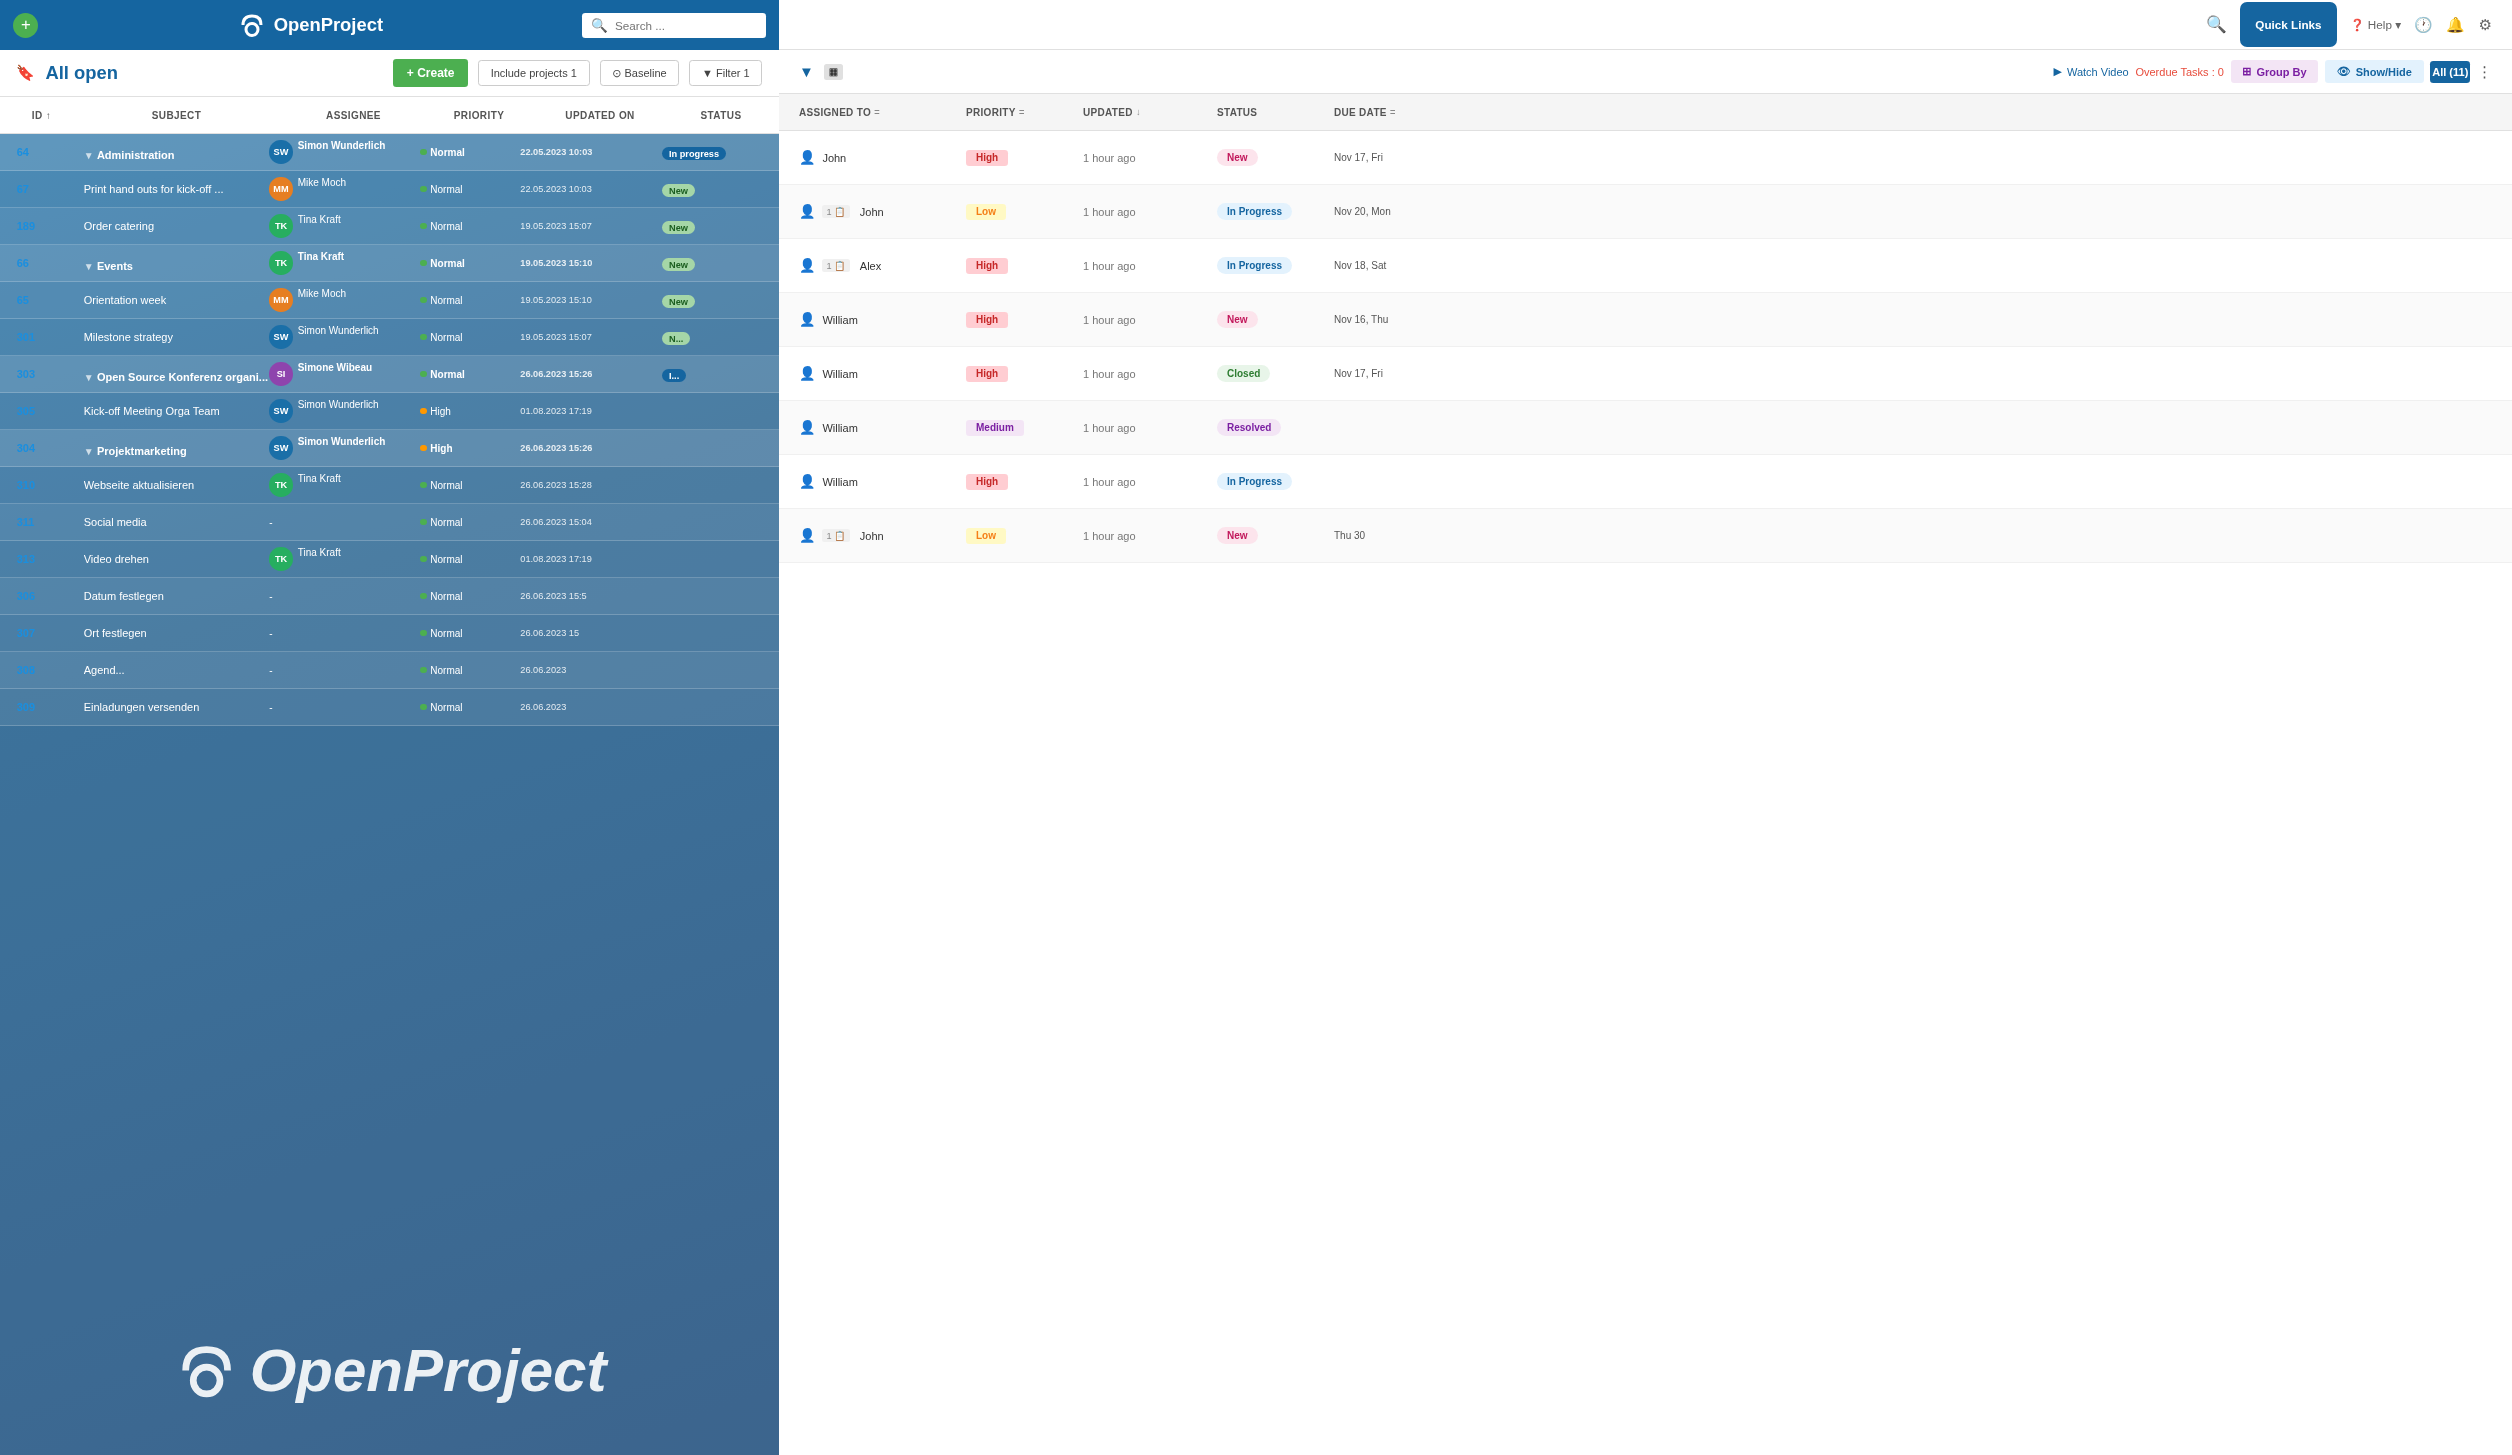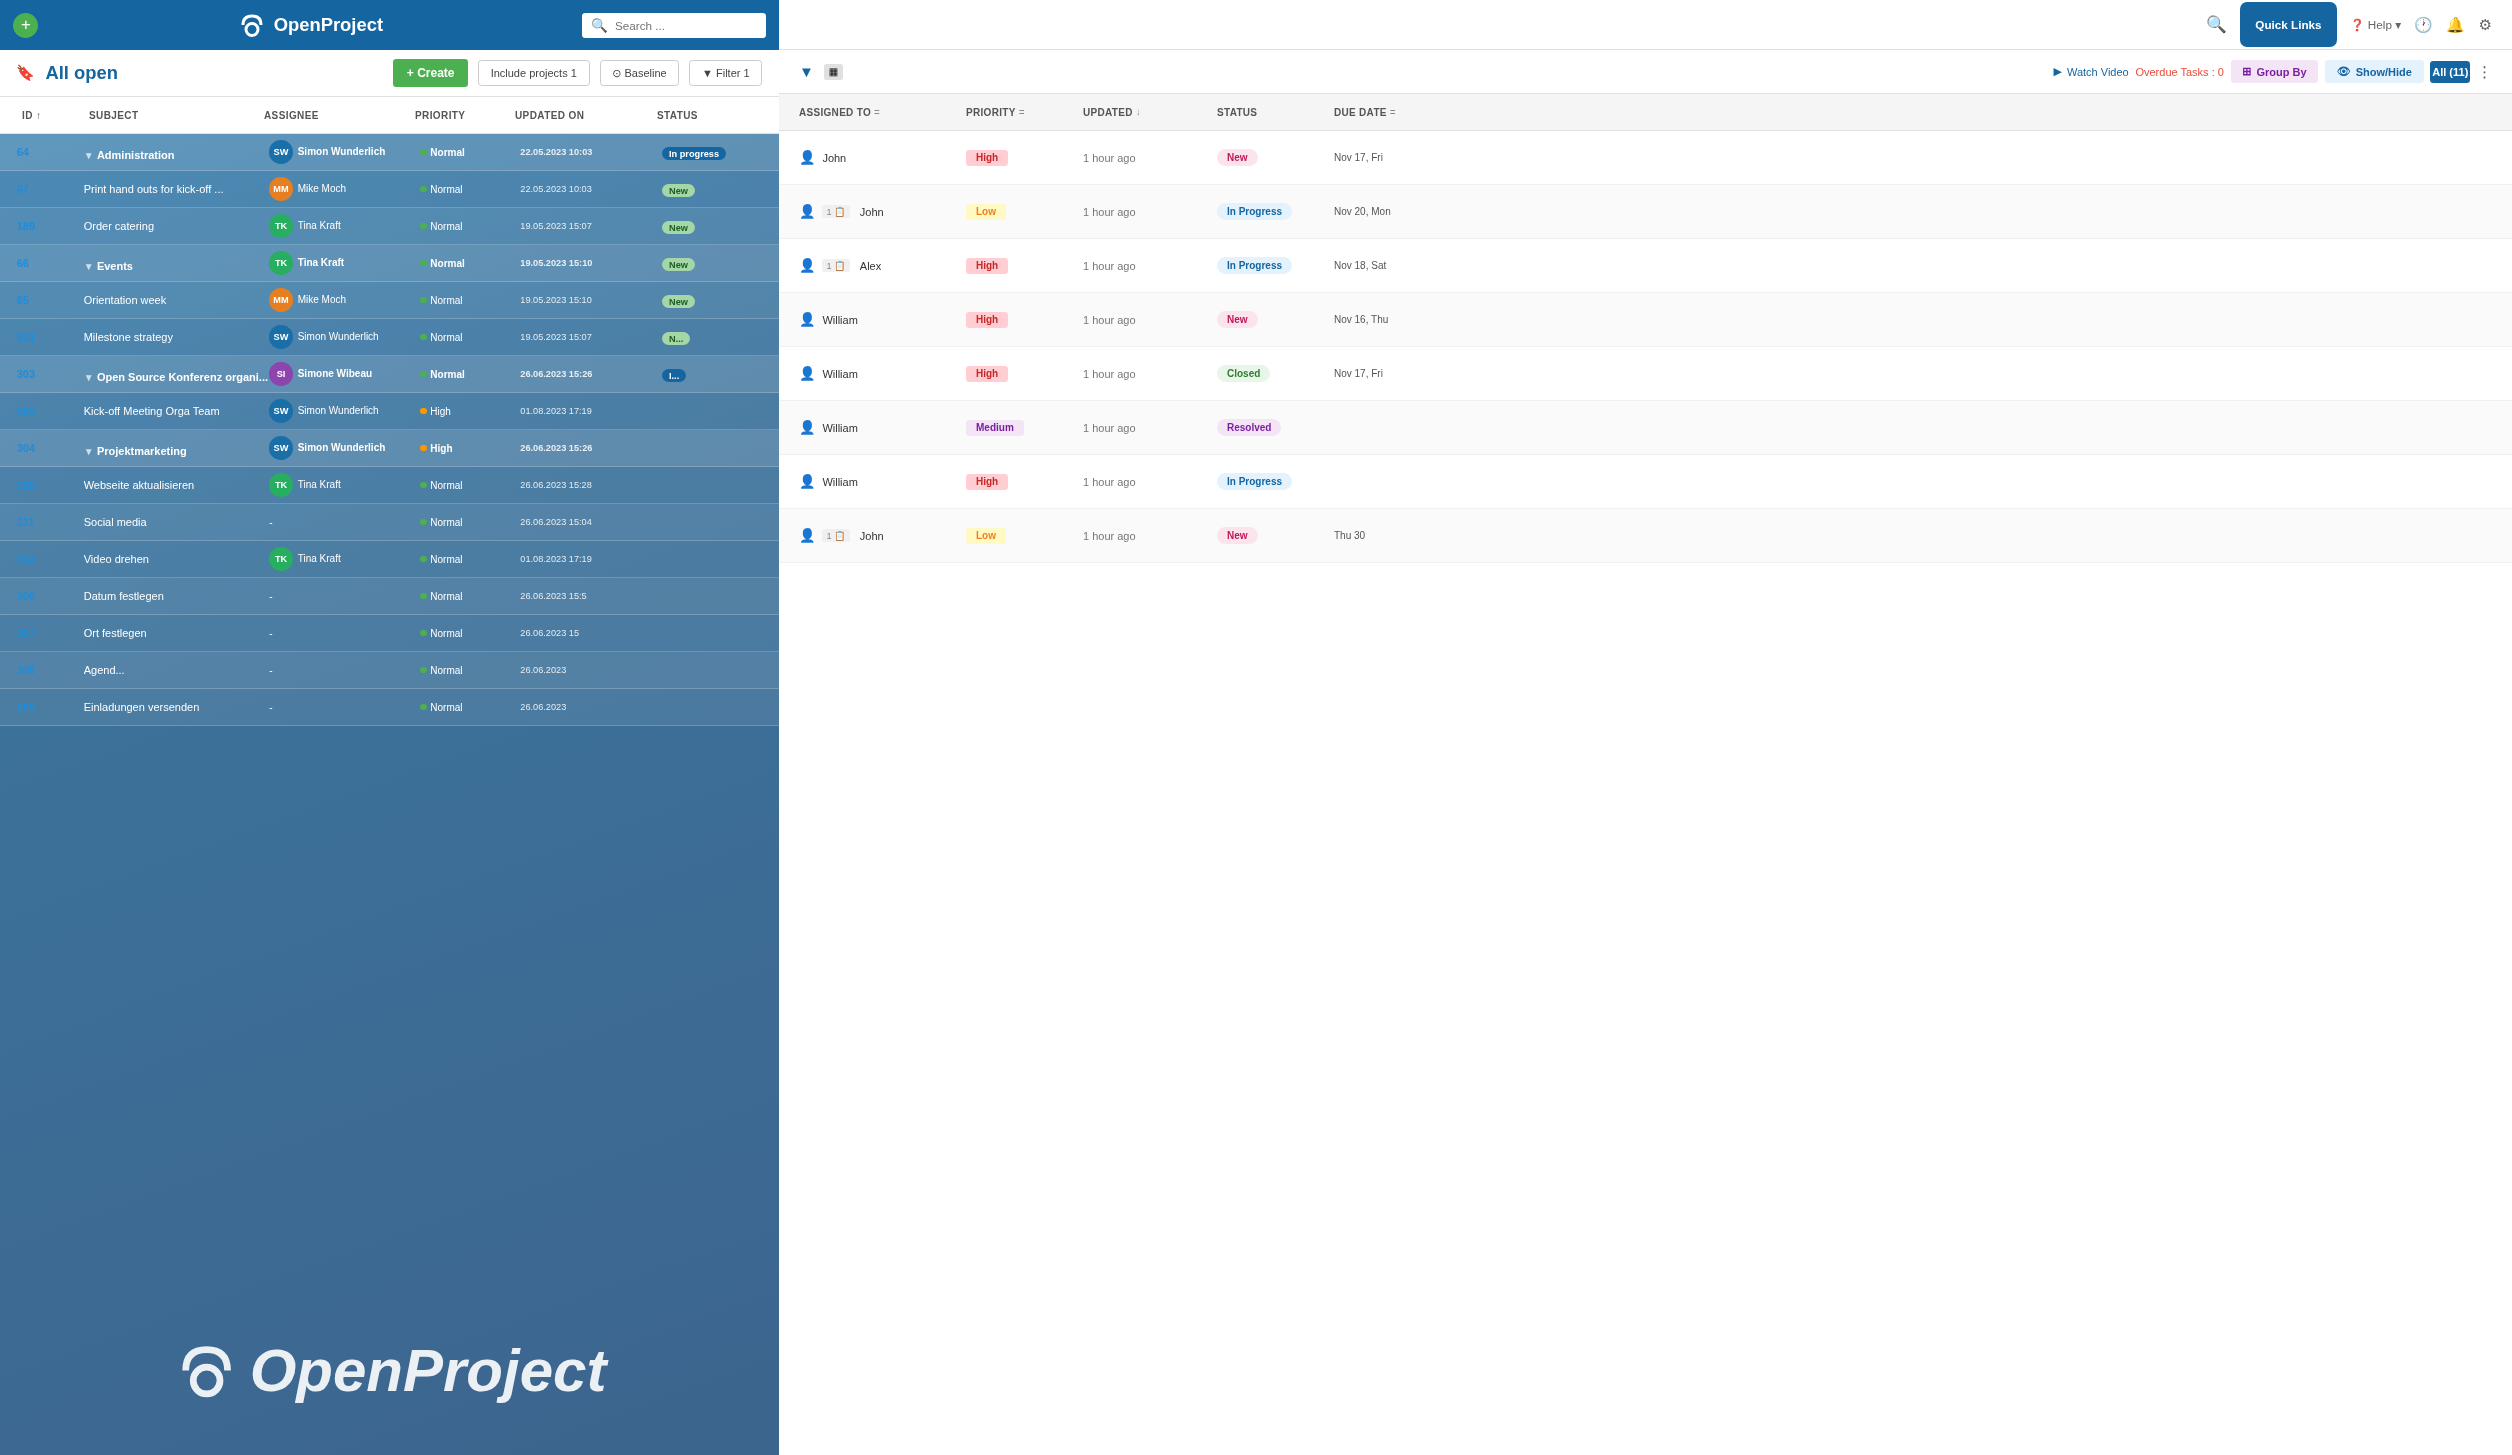--- a/index.html
+++ b/index.html
@@ -126,25 +126,26 @@
       display: flex;
       align-items: center;
       gap: 5px;
       color: #444;
     }
 
     .op-table-header {
       background: white;
       display: grid;
       grid-template-columns: 67px 1fr 151px 100px 142px 100px;
-      padding: 0 22px;
+      padding: 0 8px;
       border-bottom: 1.7px solid #e0e0e0;
       height: 37px;
       align-items: center;
       flex-shrink: 0;
+      text-align: center;
     }
 
     .th {
       font-size: 10px;
       font-weight: 700;
       color: #555;
       text-transform: uppercase;
       letter-spacing: 0.4px;
     }
 
@@ -189,21 +190,21 @@
       color: white;
       margin-right: 5px;
       flex-shrink: 0;
     }
 
     .av-sw { background: #1a6fa8; }
     .av-mm { background: #e67e22; }
     .av-tk { background: #27ae60; }
     .av-si { background: #8e44ad; }
 
-    .assignee-cell { display: flex; align-items: center; font-size: 10px; color: white; }
+    .assignee-cell { display: flex; align-items: flex-start; font-size: 10px; color: white; }
     .priority-cell { font-size: 10px; color: white; display: flex; align-items: center; gap: 3.3px; }
     .priority-dot { width: 6.7px; height: 6.7px; border-radius: 50%; }
     .dot-normal { background: #4CAF50; }
     .dot-high { background: #ff9800; }
 
     .date-cell { font-size: 9.2px; color: rgba(255,255,255,0.85); }
 
     .status-badge {
       font-size: 9.2px;
       padding: 1.7px 6.7px;

